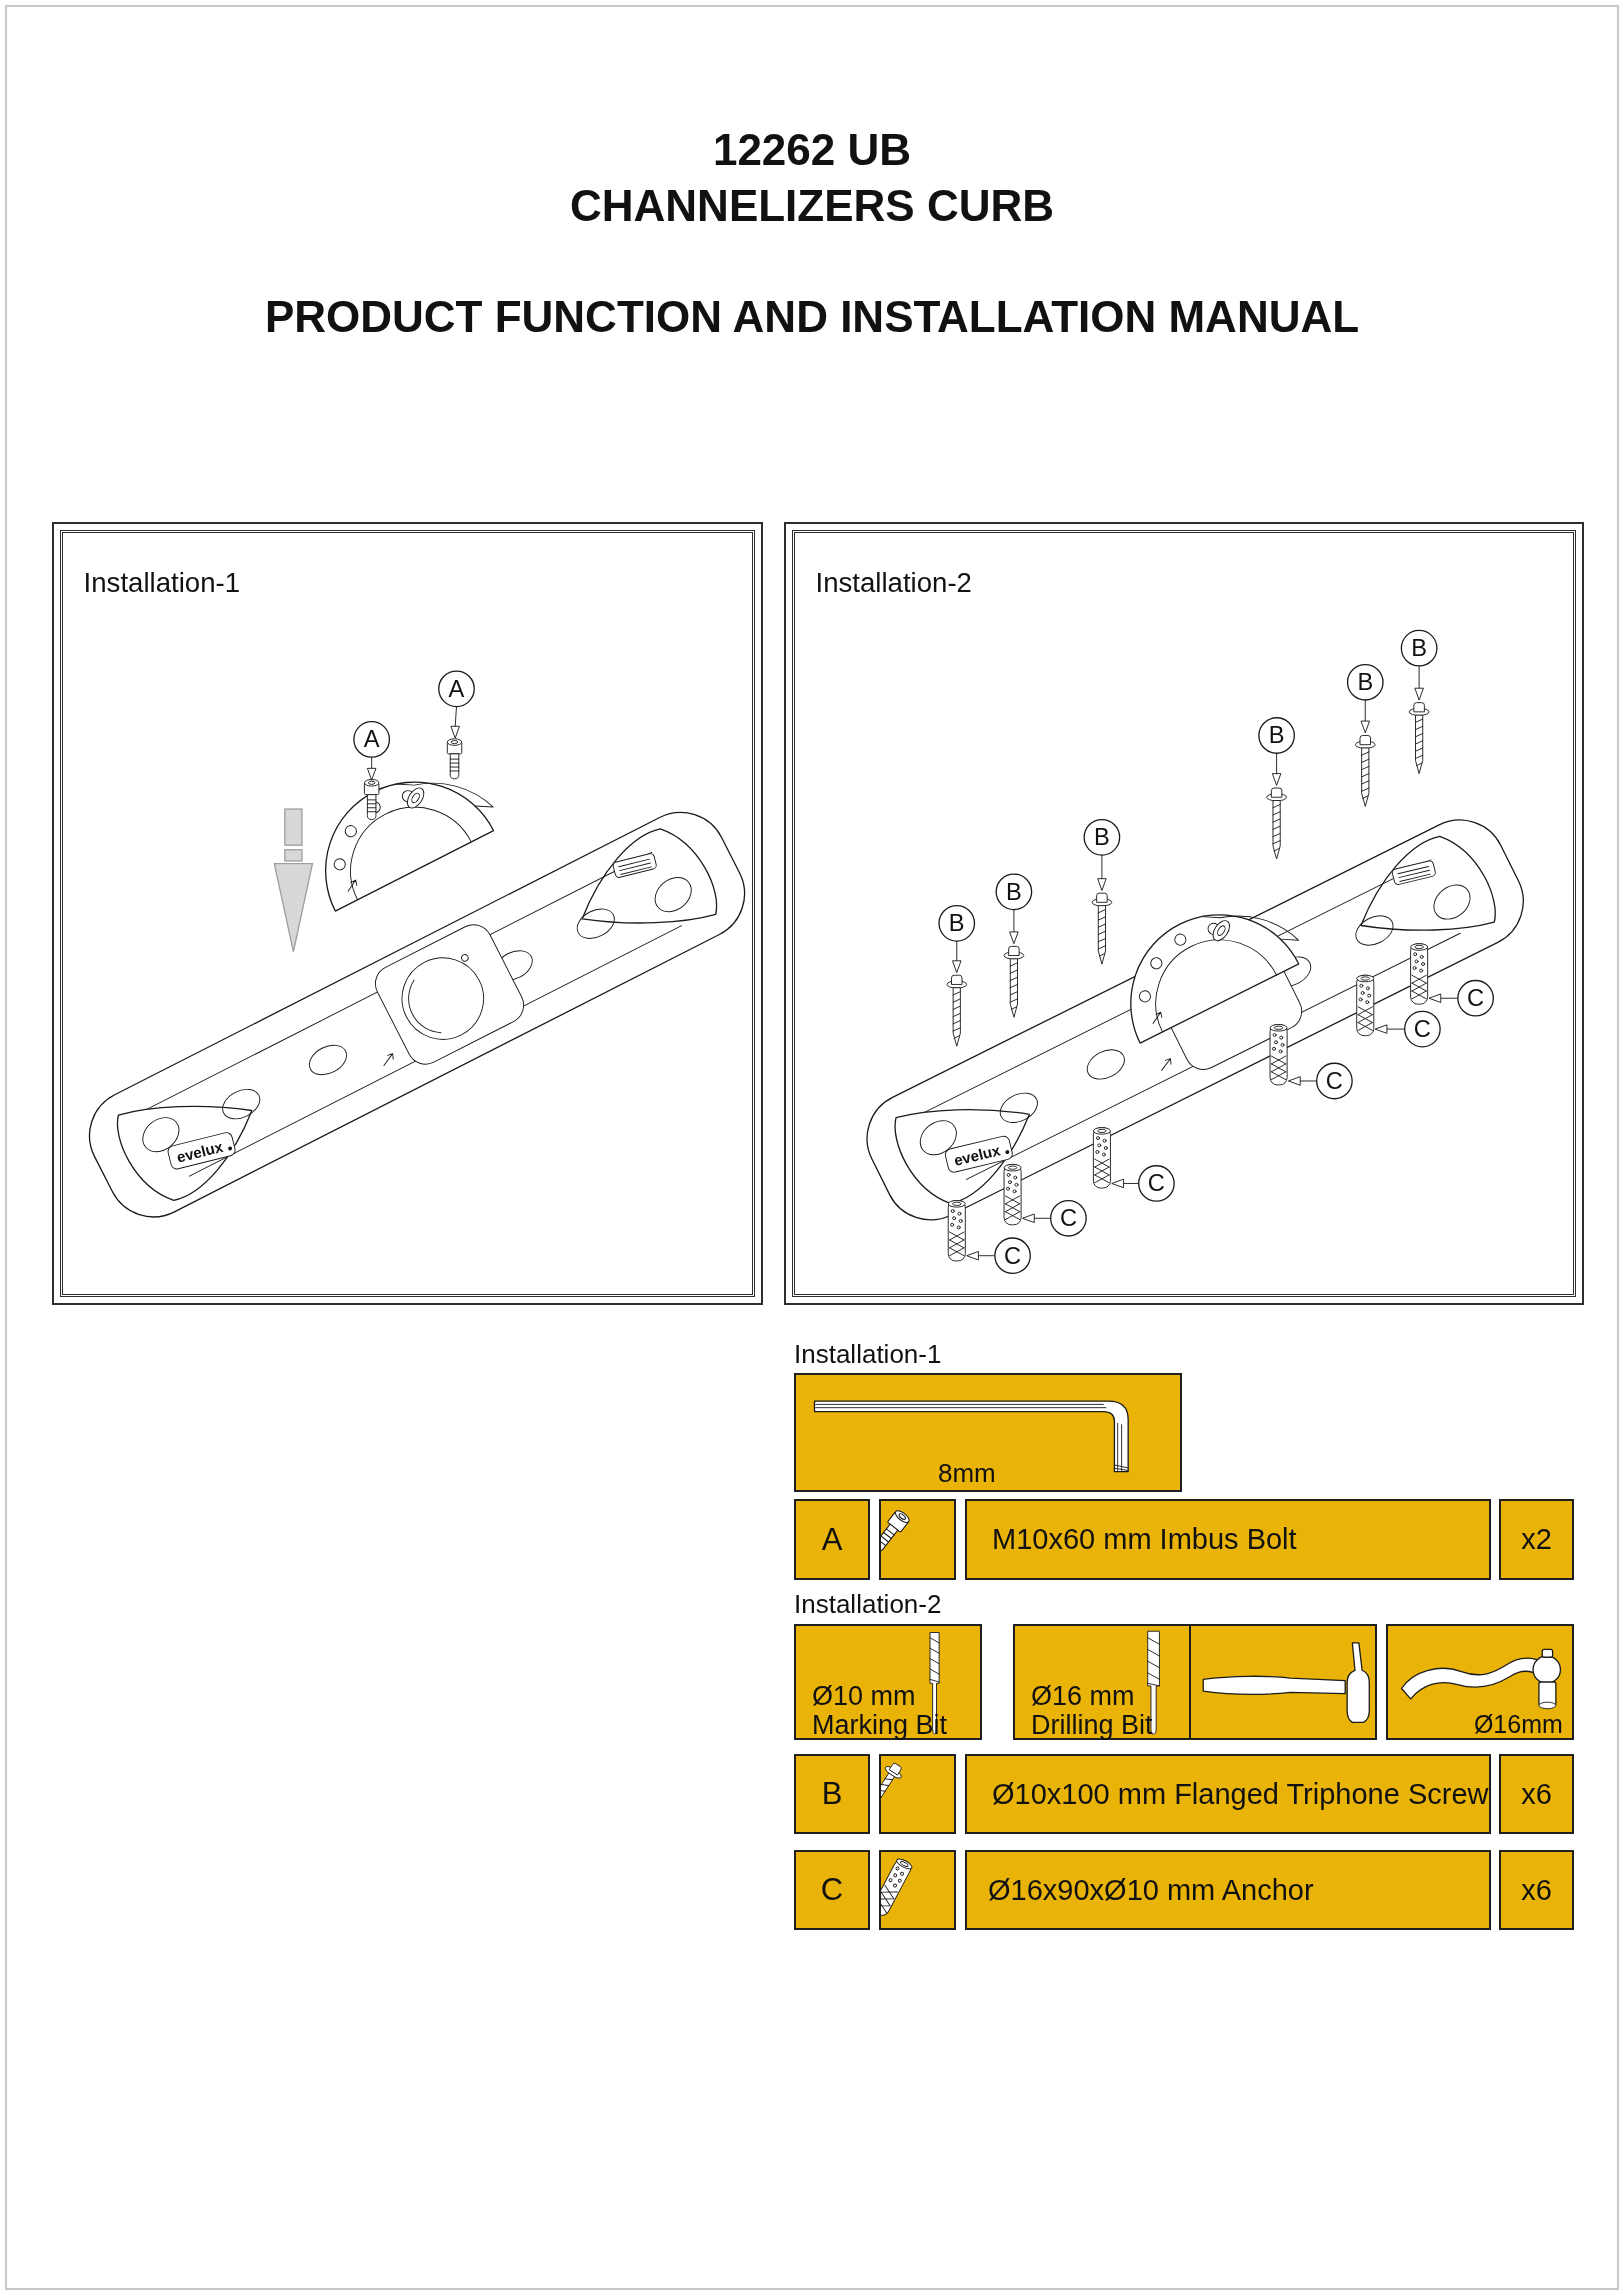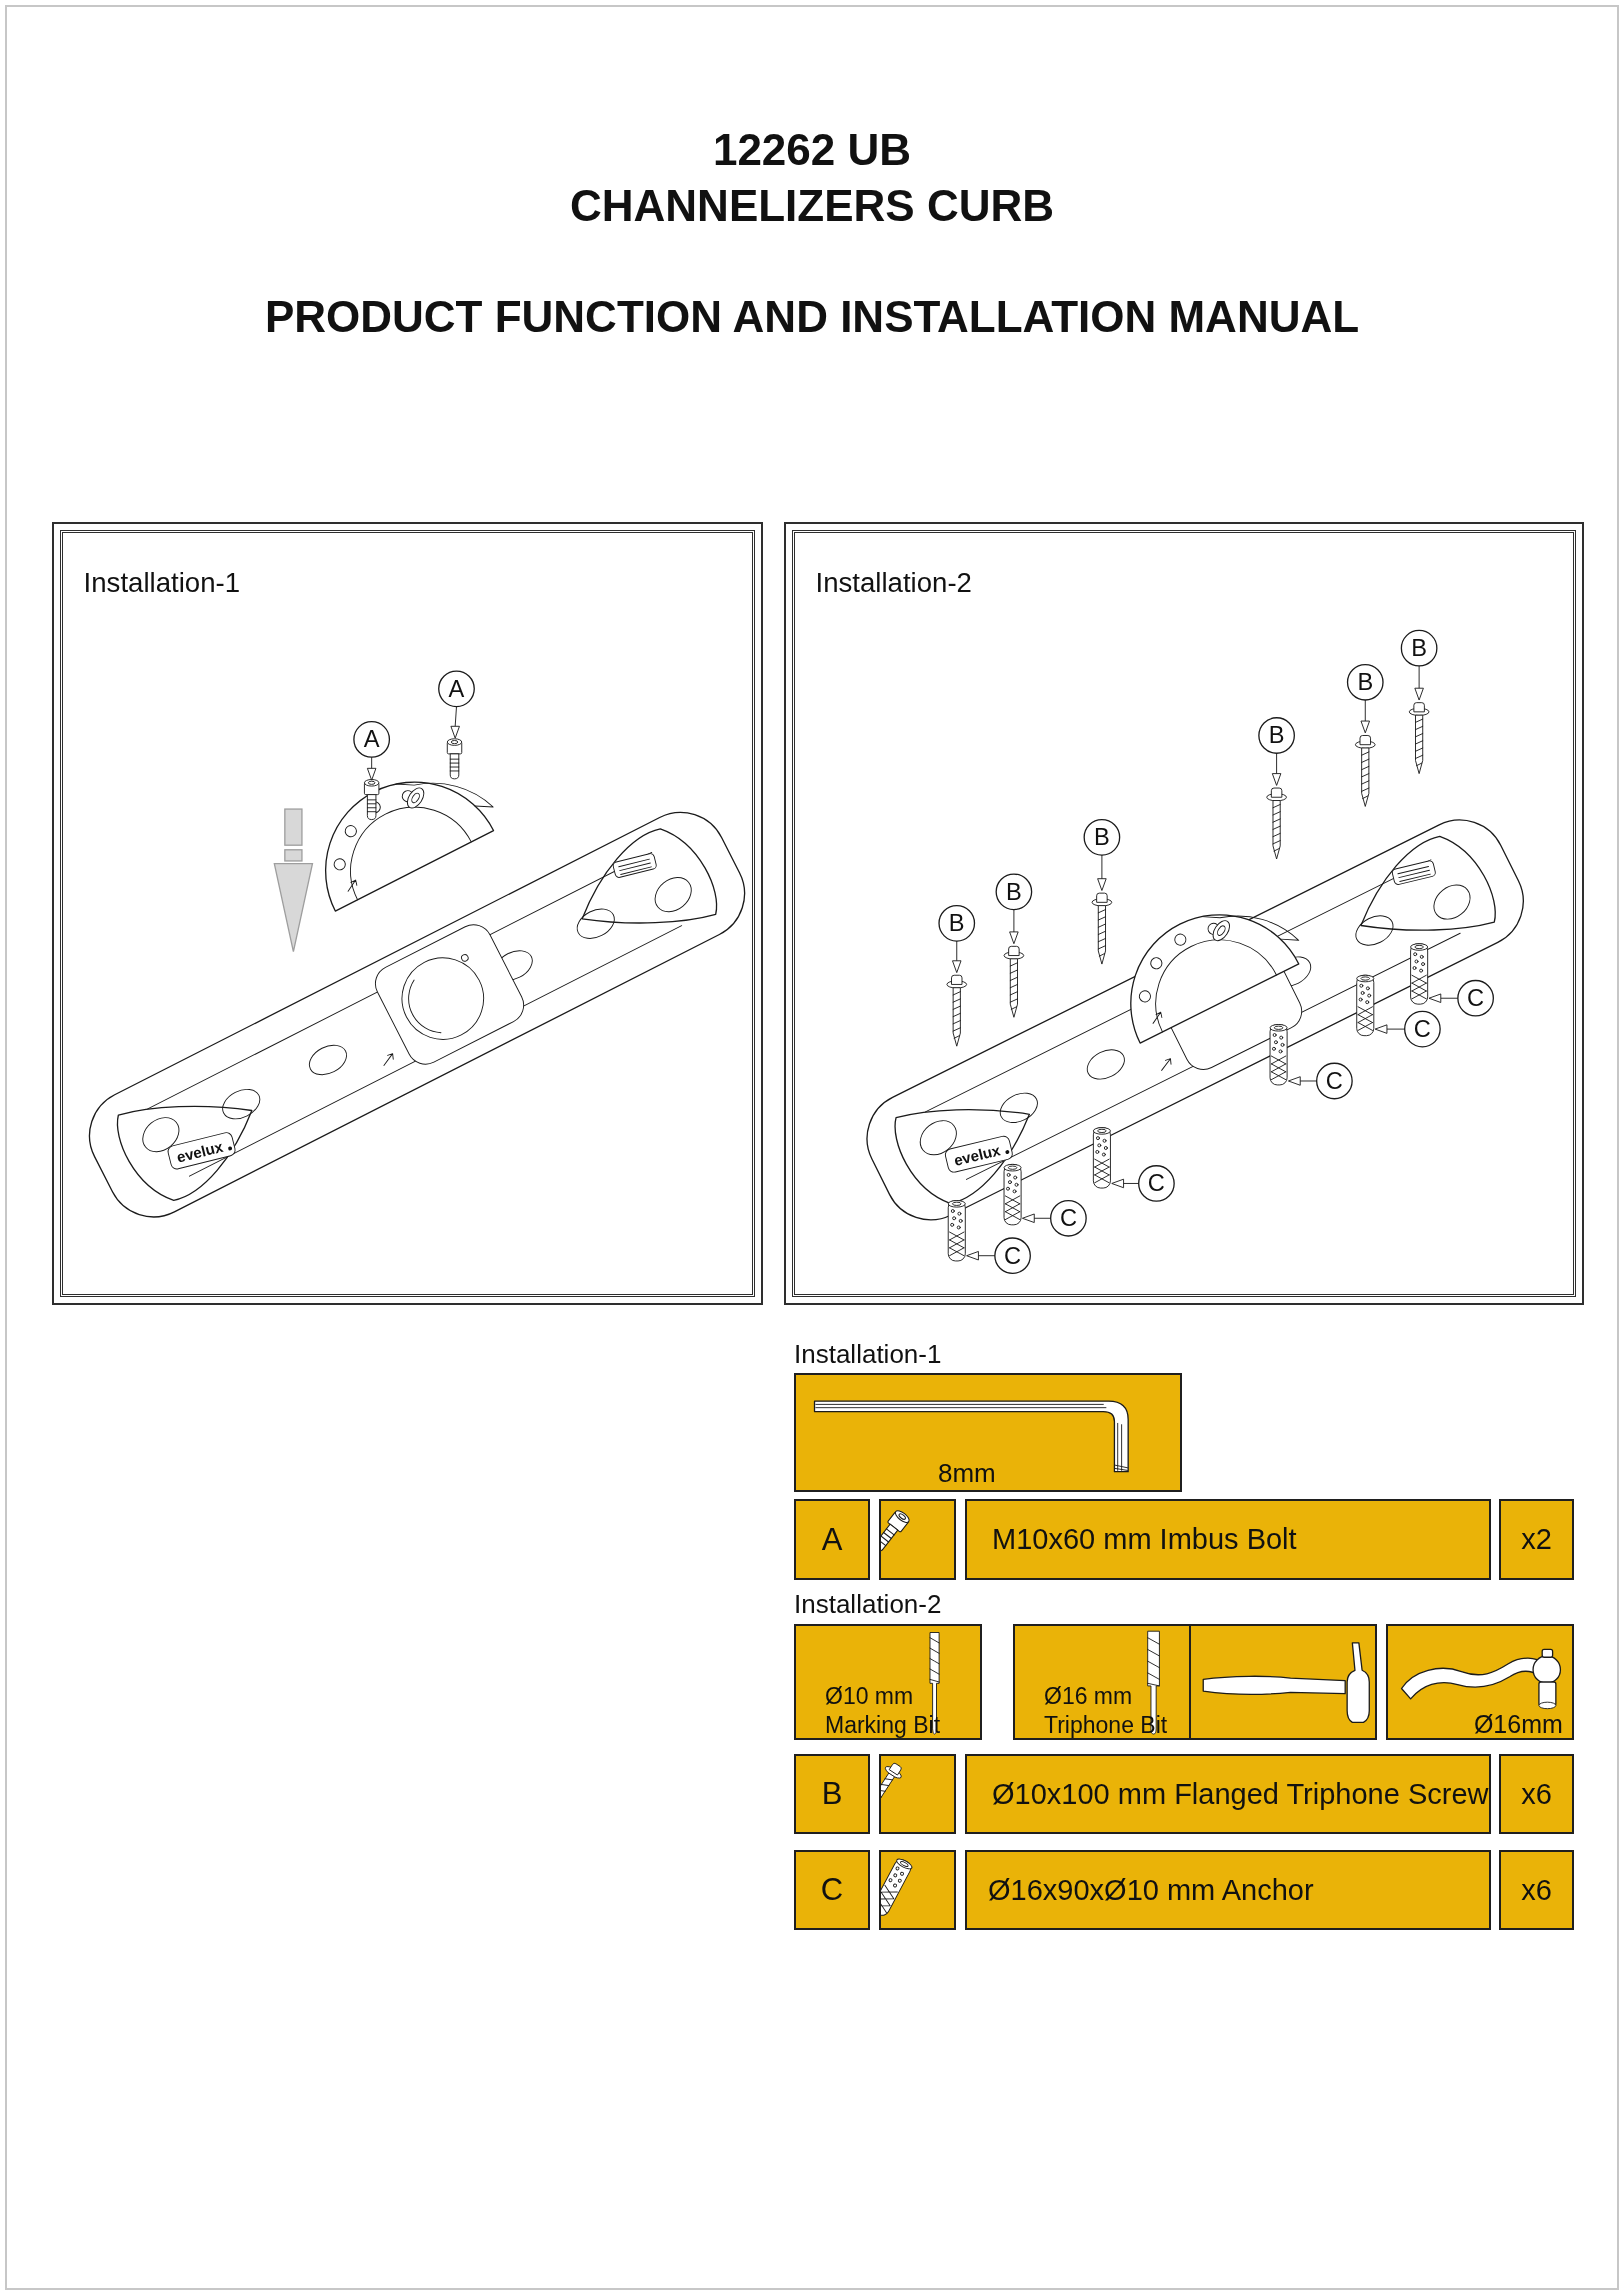--- a/index.html
+++ b/index.html
@@ -9,21 +9,21 @@
   .page-frame{position:absolute;inset:5.2px;border:2px solid #c7c7c7;}
   .title{width:100%;text-align:center;font-weight:bold;font-size:44px;line-height:1;}
   .panel{position:absolute;border:2px solid #2e2e2e;background:#fff;}
   .panel-dbl{position:absolute;inset:5.9px;border:3.9px double #2e2e2e;}
   .panel svg{position:absolute;inset:0;width:100%;height:100%;}
   .section-label{font-size:26px;line-height:1;}
   .box{position:absolute;border:2px solid #1f1f1f;background:#eab308;box-sizing:border-box;}
   .cell-letter{font-size:31px;display:flex;align-items:center;justify-content:center;}
   .cell-desc{font-size:29px;display:flex;align-items:center;padding-left:25px;box-sizing:border-box;}
   .cell-qty{font-size:29px;display:flex;align-items:center;justify-content:center;}
-  .tool-text{position:absolute;left:29px;top:56px;font-size:23px;line-height:29px;}
+  .tool-text{position:absolute;left:16px;top:56px;font-size:27px;line-height:29px;}
   .sz-label{position:absolute;font-size:26px;line-height:1;}
   svg .ln{stroke:#1b1b1b;fill:none;stroke-width:2;stroke-linejoin:round;stroke-linecap:round;}
   svg .ln1{stroke:#1b1b1b;fill:none;stroke-width:1.4;stroke-linejoin:round;stroke-linecap:round;}
   svg .fw{fill:#ffffff;stroke:#1b1b1b;stroke-width:2;stroke-linejoin:round;}
   svg .fw1{fill:#ffffff;stroke:#1b1b1b;stroke-width:1.4;stroke-linejoin:round;}
   svg .callout-txt{font-family:"Liberation Sans",sans-serif;font-size:36px;fill:#111;text-anchor:middle;}
   svg .logo-txt{font-family:"Liberation Sans",sans-serif;font-size:23px;font-weight:bold;fill:#111;text-anchor:middle;}
   svg .gray{fill:#d8d8d8;stroke:#9e9e9e;stroke-width:2;}
 </style>
 </head>
@@ -320,21 +320,21 @@
 </div>
 <div class="box" style="left:992px;top:1624px;width:188px;height:116px;margin-left:21px;">
   <svg viewBox="0 0 281 172" style="position:absolute;inset:0;width:100%;height:100%;">
     <g transform="translate(212,8)">
       <path class="fw1" d="M -9,0 L 9,0 L 9,84 L 4,84 L 4,150 Q 4,158 0,158 Q -4,158 -4,150 L -4,84 L -9,84 Z"></path>
       <path class="ln1" d="M -9,10 Q 0,15 9,20 M -9,28 Q 0,33 9,38 M -9,46 Q 0,51 9,56 M -9,64 Q 0,69 9,74 M -9,80 Q 0,82 9,84"></path>
     </g>
   </svg>
   <div class="tool-text">
       <div>Ø16 mm</div>
-      <div>Triphone Bit</div>
+      <div>Drilling Bit</div>
     </div>
 </div>
 <div class="box" style="left:1189px;top:1624px;width:188px;height:116px;">
   <svg viewBox="0 0 281 172" style="position:absolute;inset:0;width:100%;height:100%;">
     <path class="fw" d="M 18,82 C 60,76 120,76 152,80 L 236,84 L 236,104 L 152,102 C 112,106 60,106 18,100 Z"></path>
     <path class="fw" d="M 247,26 L 257,26 L 262,68 Q 273,73 273,86 L 273,130 Q 273,143 264,148 L 247,148 Q 239,143 239,130 L 239,86 Q 239,73 251,68 Z"></path>
   </svg>
 </div>
 <div class="box" style="left:1386px;top:1624px;width:188px;height:116px;">
   <svg viewBox="0 0 281 172" style="position:absolute;inset:0;width:100%;height:100%;">

